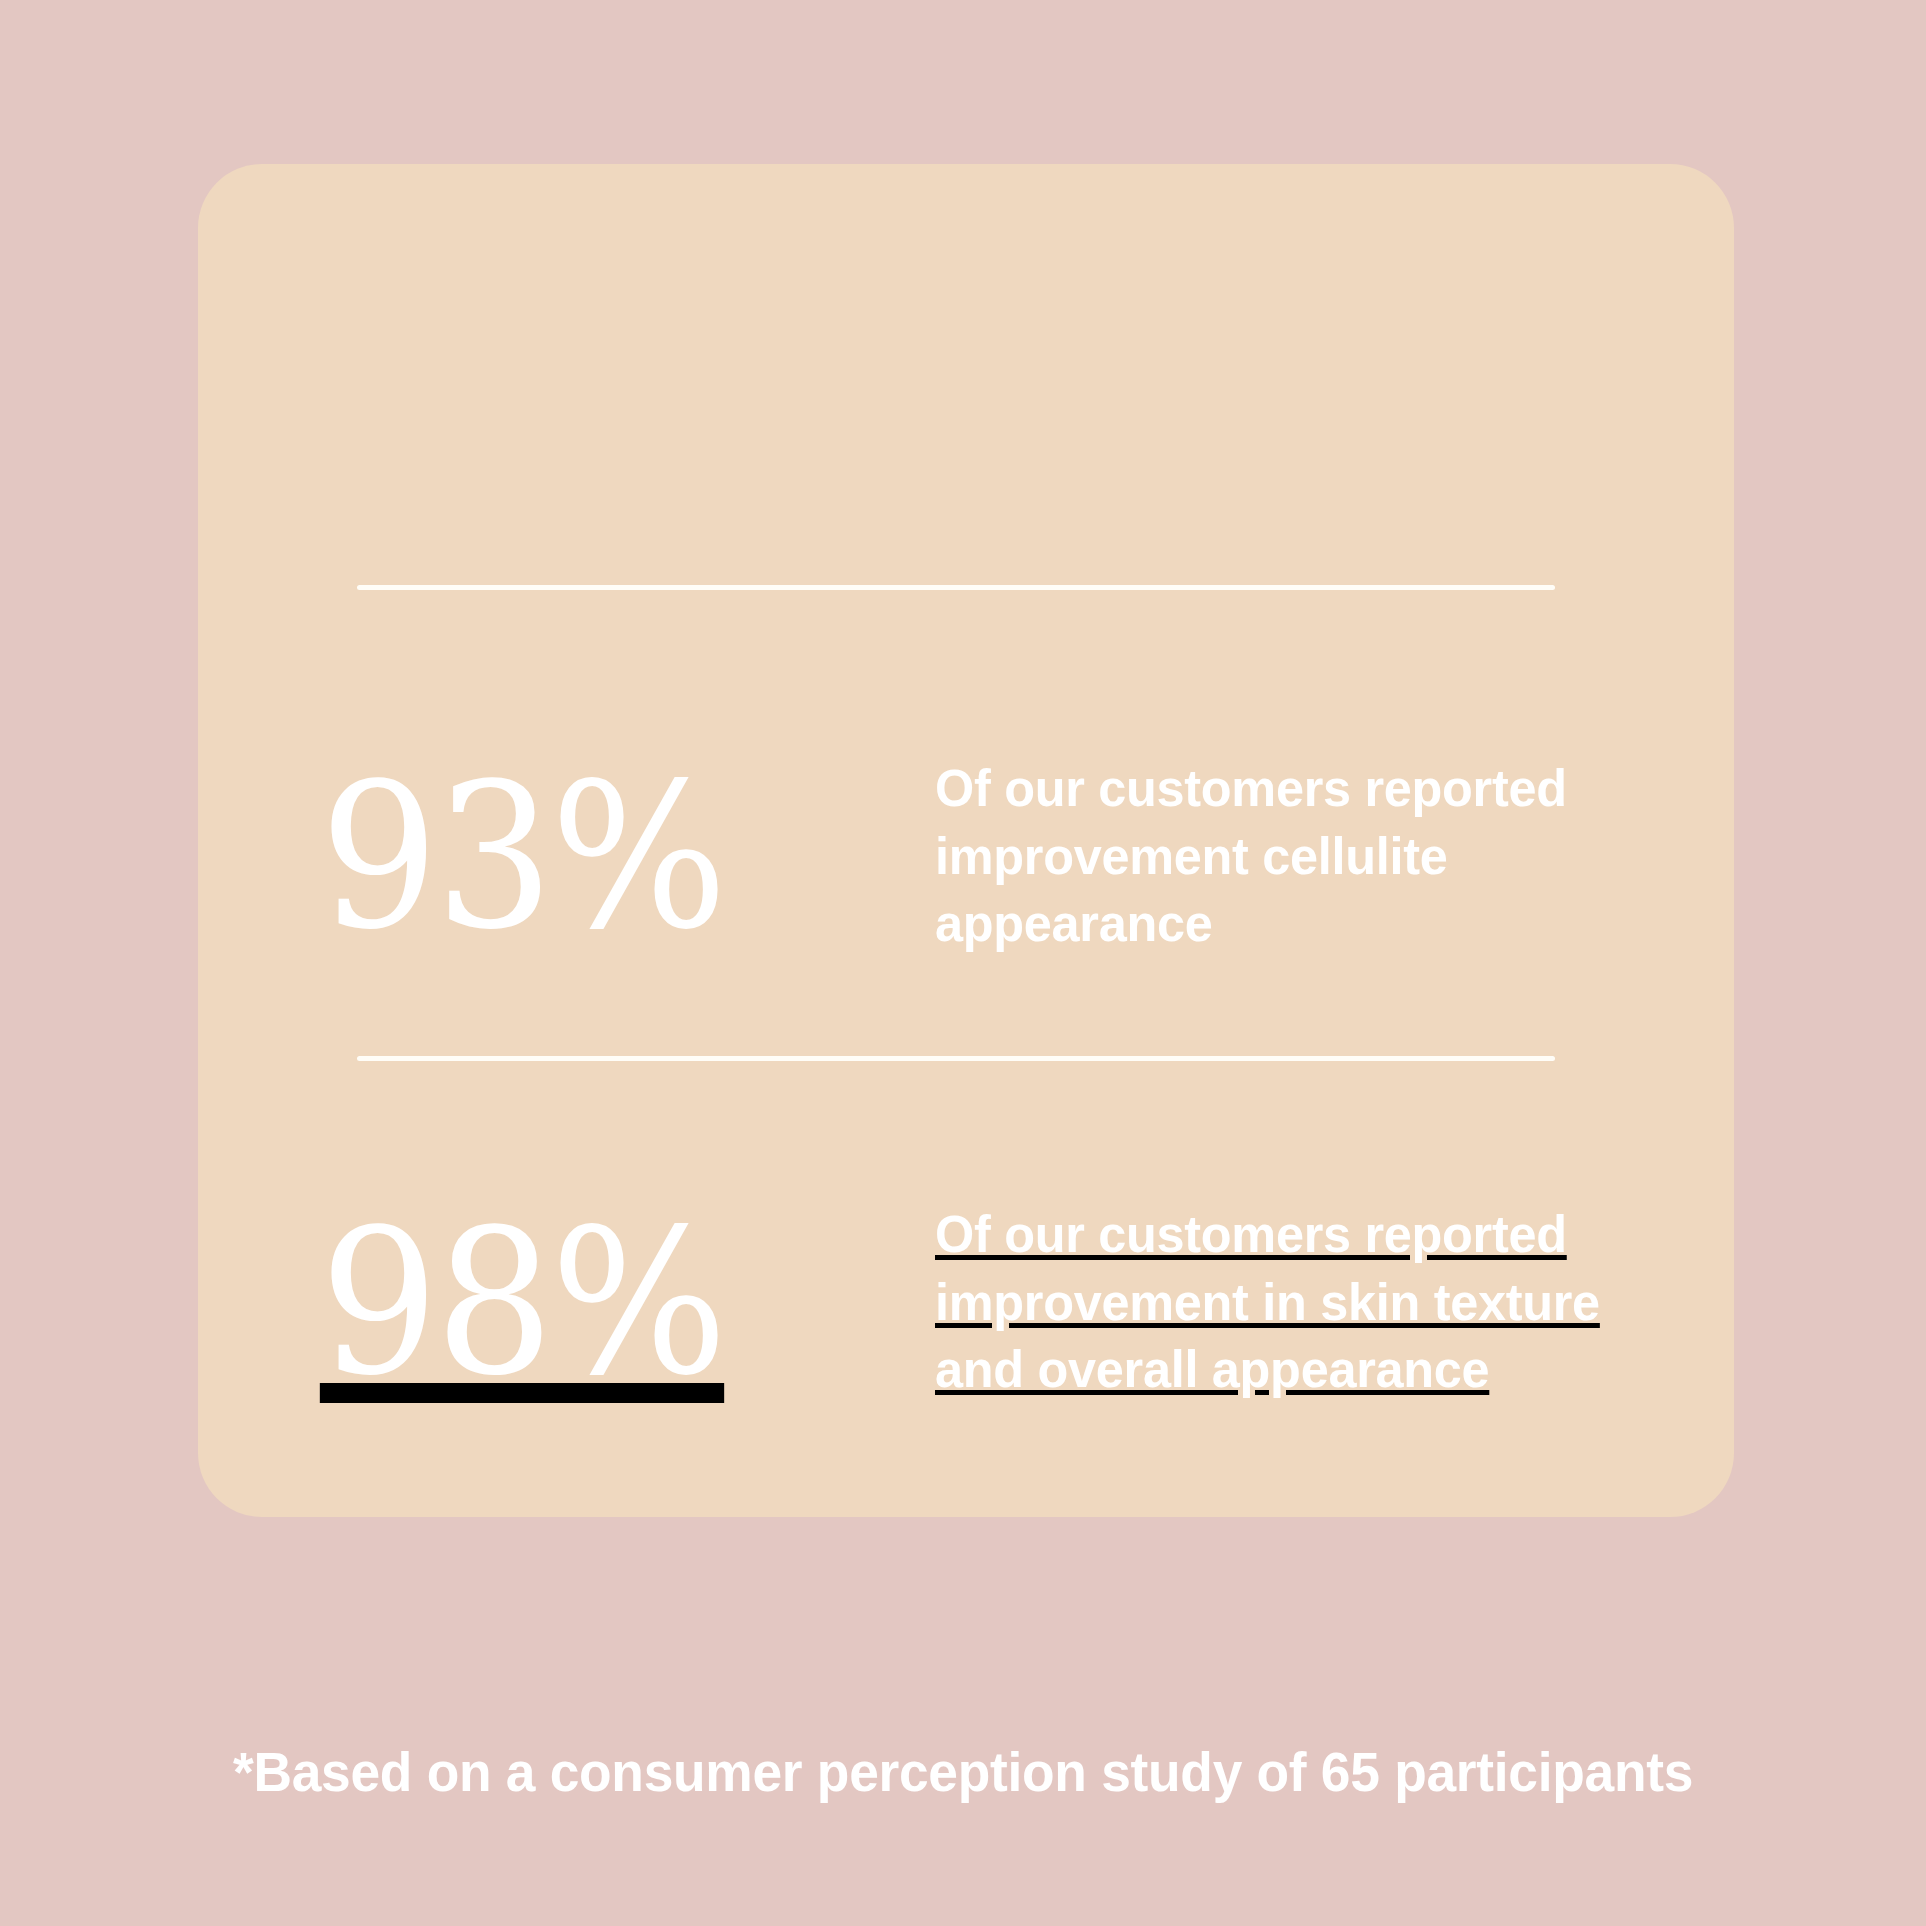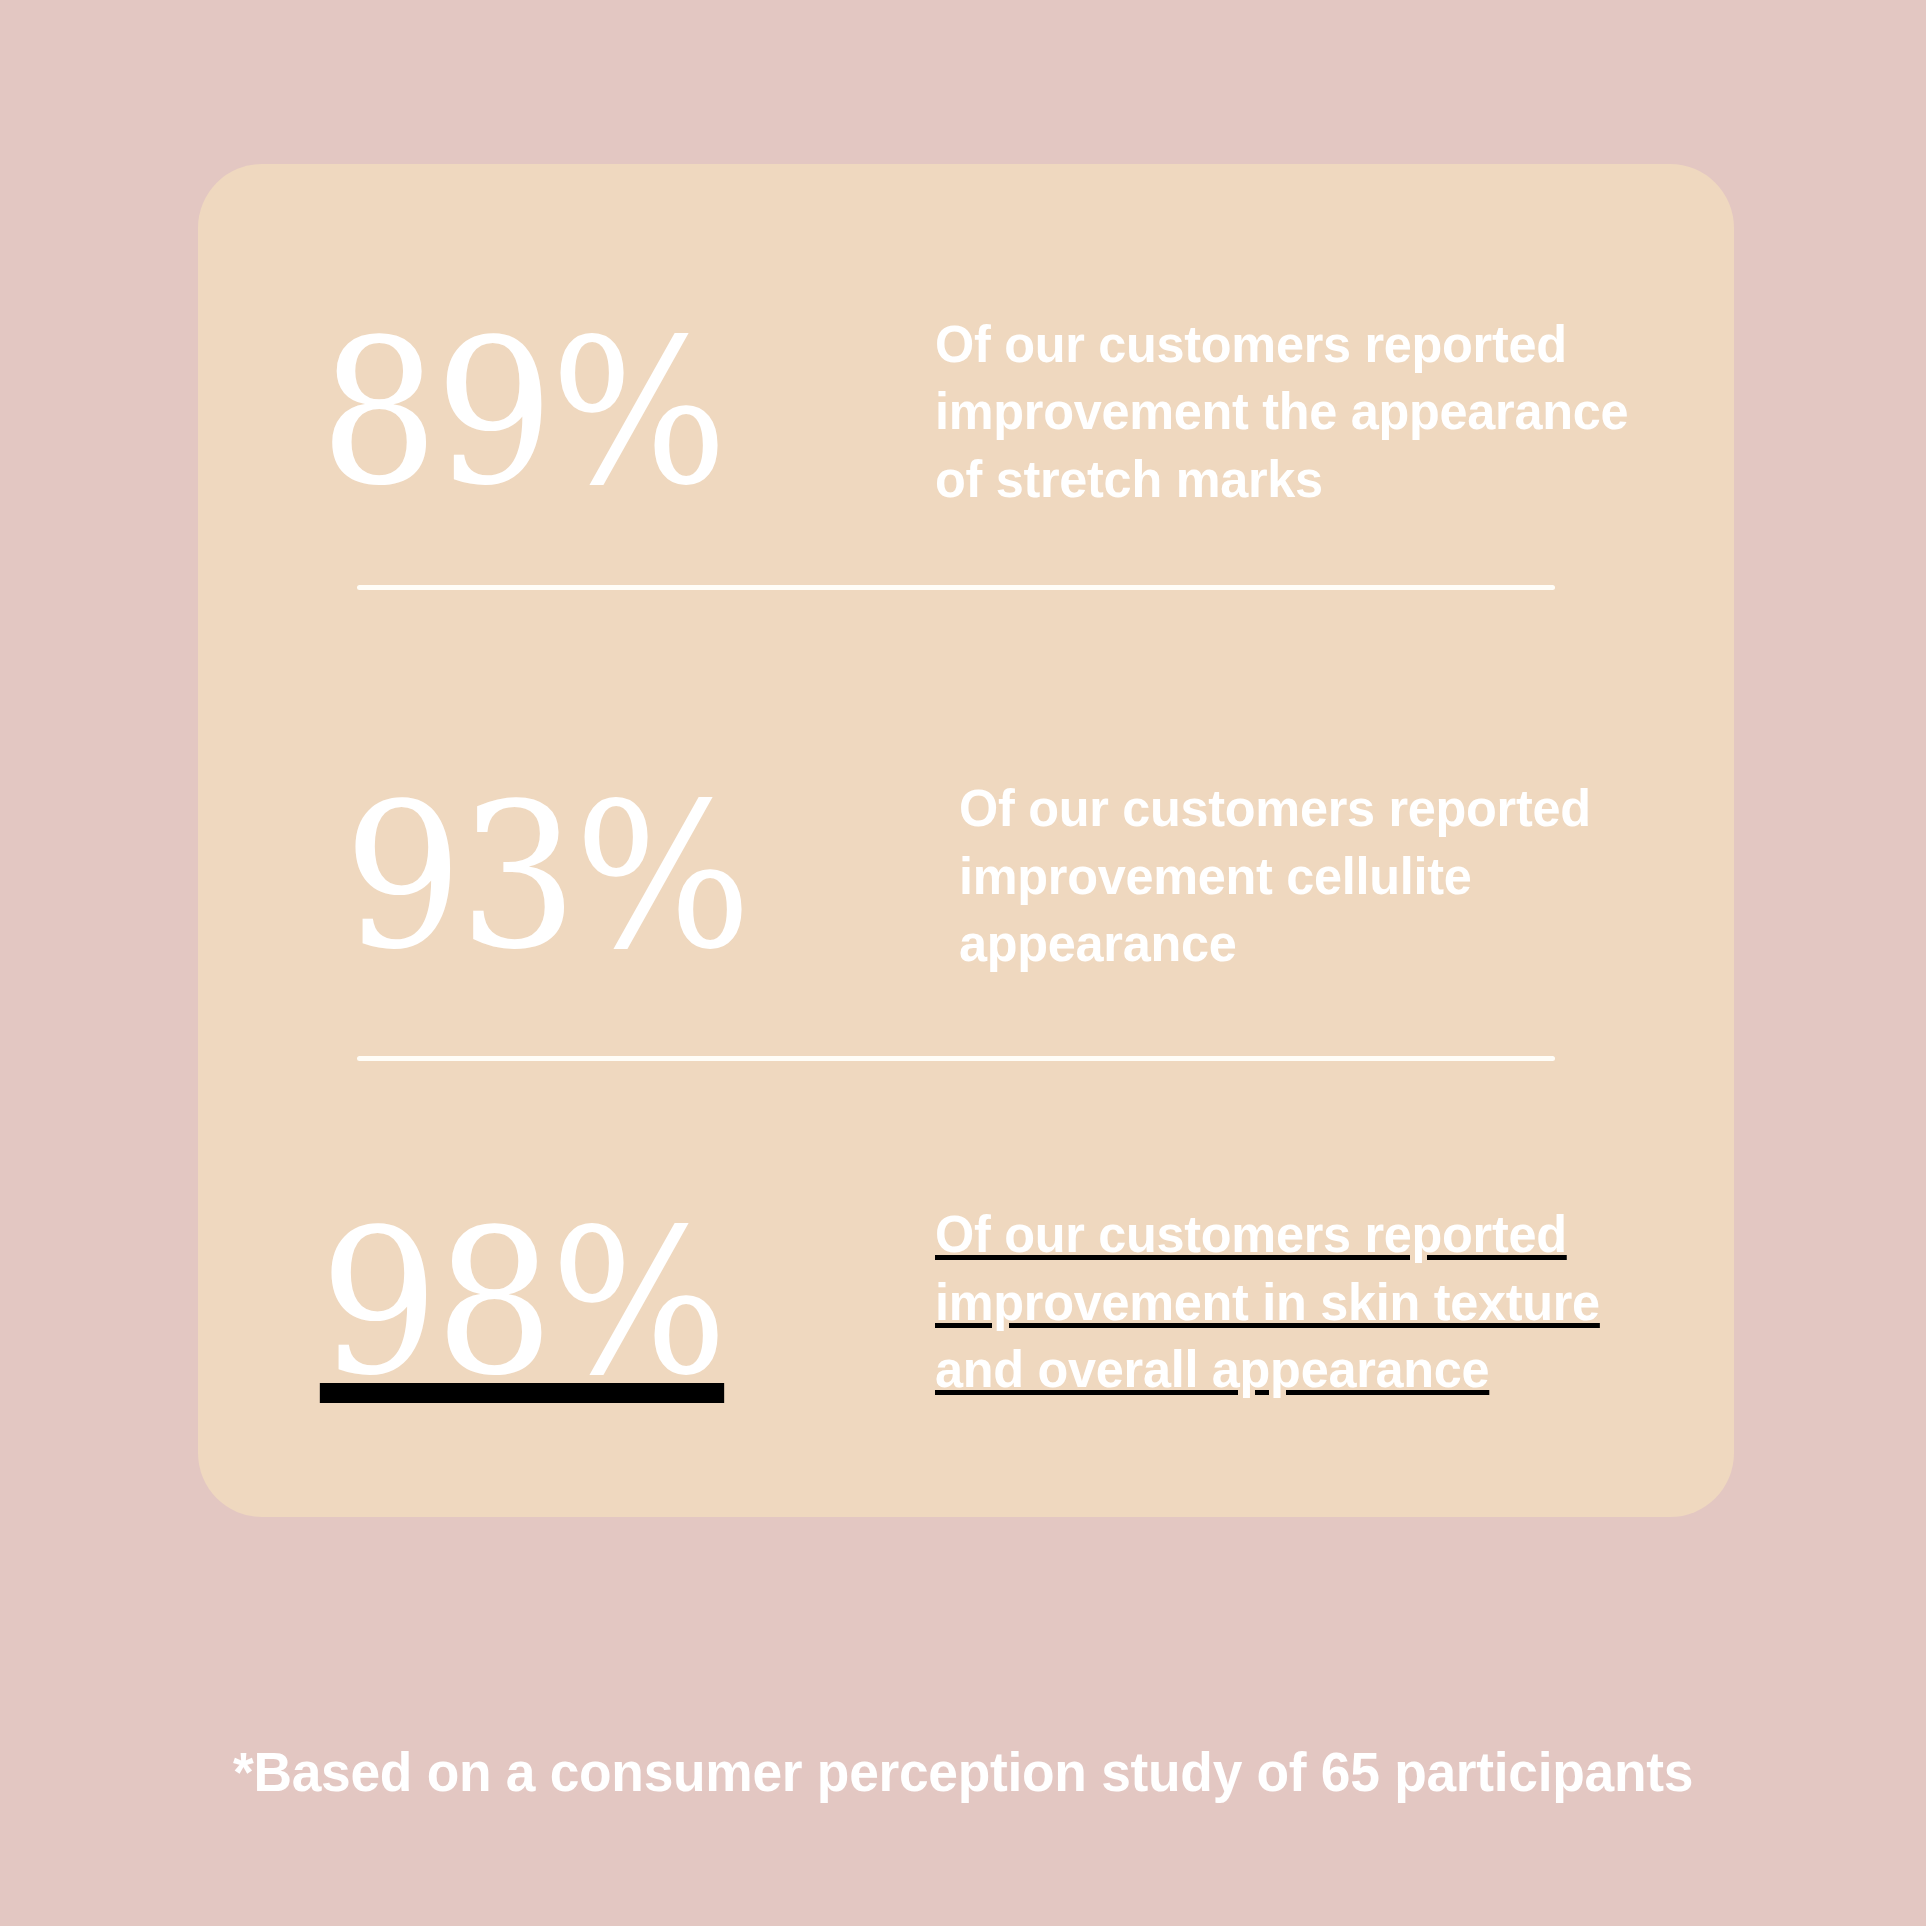--- a/index.html
+++ b/index.html
@@ -29,21 +29,21 @@
   .stat-row {
     position: absolute;
     left: 0;
     width: 100%;
     display: flex;
     flex-direction: row;
     align-items: center;
   }
 
   #stat-row-0 { top: 74px;  height: 348px; }
-  #stat-row-1 { top: 565px;  height: 295px; margin-left: 24px; }
+  #stat-row-1 { top: 545px;  height: 295px; }
   #stat-row-2 { top: 951px; height: 375px; text-decoration: underline; }
 
   .stat-figure {
     width: 737px;
     flex: 0 0 737px;
     text-align: left;
     padding-left: 131px;
     box-sizing: border-box;
     color: #ffffff;
     font-family: "DejaVu Serif", "Liberation Serif", serif;
@@ -95,24 +95,20 @@
     letter-spacing: -0.3px;
     transform: scaleX(0.97);
     transform-origin: center center;
   }
 </style>
 </head>
 <body>
 
 <div id="stats-card">
 
-  <div class="stat-row" id="stat-row-0">
-    <div class="stat-figure">89%</div>
-    <div class="stat-copy">Of our customers reported improvement the appearance of stretch marks</div>
-  </div>
 
   <div class="divider" id="divider-0"></div>
 
   <div class="stat-row" id="stat-row-1">
     <div class="stat-figure">93%</div>
     <div class="stat-copy">Of our customers reported improvement cellulite appearance</div>
   </div>
 
   <div class="divider" id="divider-1"></div>
 

